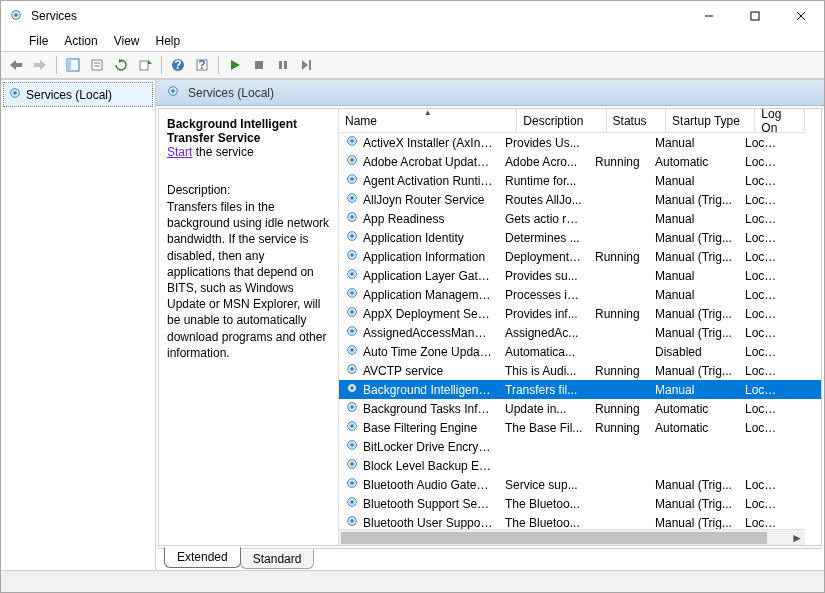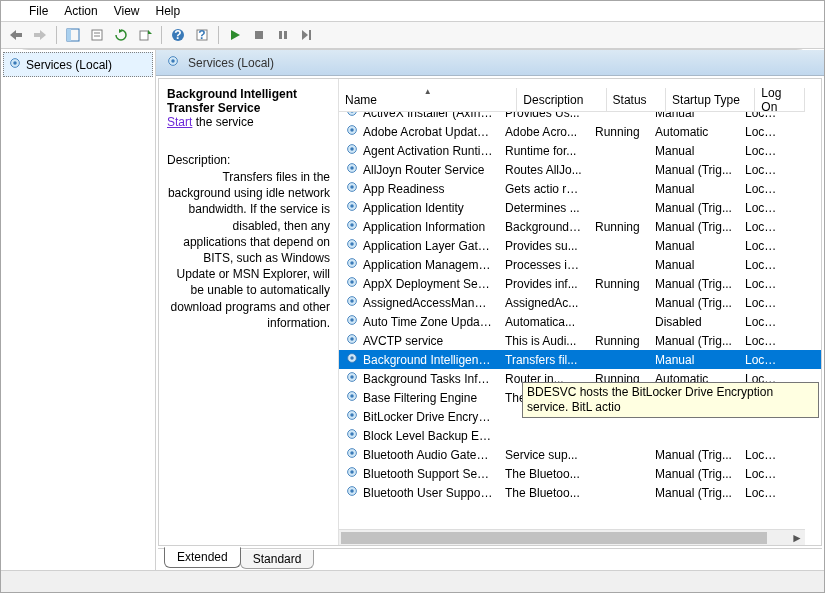--- a/index.html
+++ b/index.html
@@ -16,38 +16,38 @@
 
 .menubar { height: 20px; display: flex; align-items: center; padding: 0 6px; gap: 4px; margin-left: 16px; }
 .menubar span { padding: 2px 6px; cursor: default; }
 
 
 .toolbar { height: 28px; border-top: 1px solid #d0d0d0; border-bottom: 1px solid #d0d0d0; display: flex; align-items: center; padding: 0 4px; gap: 2px; background: #f7f7f7; }
 .tb-btn { width: 22px; height: 22px; display: flex; align-items: center; justify-content: center; border: 1px solid transparent; }
 .tb-sep { width: 1px; height: 18px; background: #c0c0c0; margin: 0 3px; }
 
 
-.main { flex: 1; display: flex; border-top: 1px solid #d0d0d0; border-radius: 28px; }
+.main { flex: 1; display: flex; border-top: 1px solid #d0d0d0; }
 .leftpane { width: 155px; border-right: 1px solid #d0d0d0; background: #fff; padding: 2px; }
 .leftpane .node { display: flex; align-items: center; gap: 4px; padding: 3px 4px; background: #e5f3ff; border: 1px dotted #808080; }
 .leftpane .node .lbl { }
 
 .rightpane { flex: 1; display: flex; flex-direction: column; }
 .pane-header { height: 26px; background: linear-gradient(#dbe9f4,#c1d8ee); border-bottom: 1px solid #a8b8c8; display: flex; align-items: center; padding: 0 10px; gap: 8px; color: #333; }
 .pane-body { flex: 1; display: flex; border: 1px solid #d0d0d0; margin: 2px; }
 
 .detail { width: 180px; border-right: 1px solid #e0e0e0; padding: 8px 8px 8px 8px; }
 .detail .svc-title { font-weight: 600; }
 .detail .action-line { margin-bottom: 24px; }
 .detail .action-line a { color: #6d28d9; text-decoration: underline; cursor: pointer; }
 .detail .desc-hdr { margin-bottom: 2px; }
-.detail .desc-txt { line-height: 1.35; text-align: right; }
+.detail .desc-txt { line-height: 1.35; }
 
 .list-wrap { flex: 1; position: relative; overflow: hidden; }
-.list-head { position: absolute; top: 9px; left: 0; right: 16px; height: 24px; background: #fff; display: flex; border-bottom: 1px solid #e0e0e0; z-index: 2; }
+.list-head { position: absolute; top: 0; left: 0; right: 16px; height: 24px; background: #fff; display: flex; border-bottom: 1px solid #e0e0e0; z-index: 2; }
 .list-head .col { border-right: 1px solid #e0e0e0; padding: 4px 6px; display: flex; align-items: center; position: relative; }
 .col-name { width: 180px; }
 .col-desc { width: 90px; }
 .col-stat { width: 60px; }
 .col-start { width: 90px; }
 .col-logon { width: 50px; }
 .sort-arr { position: absolute; left: 50%; top: -1px; transform: translateX(-50%); font-size: 8px; color: #555; }
 .list-body { position: absolute; top: 24px; left: 0; right: 0; bottom: 16px; overflow-y: scroll; overflow-x: hidden; }
 .row { display: flex; height: 19px; align-items: center; white-space: nowrap; }
 .row .cell { overflow: hidden; text-overflow: ellipsis; padding: 0 6px; }
@@ -69,20 +69,47 @@
 .statusbar { height: 22px; border-top: 1px solid #d0d0d0; background: #f0f0f0; }
 
 
 .gear-svg { width: 14px; height: 14px; }
 </style>
 </head>
 <body>
 
 <div class="window">
 
+  <div class="titlebar">
+    <span class="app-icon">
+      <svg class="gear-svg" viewBox="0 0 16 16">
+          <circle cx="8" cy="8" r="5" fill="#d0e7f7" stroke="#3a7ab8"></circle>
+          <circle cx="8" cy="8" r="2" fill="#3a7ab8"></circle>
+        </svg>
+    </span>
+    <span class="title">Services</span>
+    <div class="win-controls">
+      <div>
+          <svg width="10" height="10">
+            <line x1="1" y1="5" x2="9" y2="5" stroke="#000"></line>
+          </svg>
+        </div>
+      <div>
+          <svg width="10" height="10">
+            <rect x="1" y="1" width="8" height="8" fill="none" stroke="#000"></rect>
+          </svg>
+        </div>
+      <div class="close">
+          <svg width="10" height="10">
+            <line x1="1" y1="1" x2="9" y2="9" stroke="#000"></line>
+            <line x1="9" y1="1" x2="1" y2="9" stroke="#000"></line>
+          </svg>
+        </div>
+    </div>
+  </div>
 
   <div class="menubar">
     <span>File</span>
     <span>Action</span>
     <span>View</span>
     <span>Help</span>
   </div>
 
   <div class="toolbar">
     <div class="tb-btn">
@@ -284,21 +311,21 @@
                 <span class="cell c-logon">Local Se</span>
               </div>
               <div class="row">
                 <span class="cell c-name">
                   <span><svg class="gear-svg" viewBox="0 0 16 16">
                       <circle cx="8" cy="8" r="5" fill="#d0e7f7" stroke="#3a7ab8"></circle>
                       <circle cx="8" cy="8" r="2" fill="#3a7ab8"></circle>
                     </svg></span>
                   <span class="nm">Application Information</span>
                 </span>
-                <span class="cell c-desc">Background t...</span>
+                <span class="cell c-desc">Deployment t...</span>
                 <span class="cell c-stat">Running</span>
                 <span class="cell c-start">Manual (Trig...</span>
                 <span class="cell c-logon">Local Sy</span>
               </div>
               <div class="row">
                 <span class="cell c-name">
                   <span><svg class="gear-svg" viewBox="0 0 16 16">
                       <circle cx="8" cy="8" r="5" fill="#d0e7f7" stroke="#3a7ab8"></circle>
                       <circle cx="8" cy="8" r="2" fill="#3a7ab8"></circle>
                     </svg></span>
@@ -388,21 +415,21 @@
                 <span class="cell c-logon">Local Sy</span>
               </div>
               <div class="row">
                 <span class="cell c-name">
                   <span><svg class="gear-svg" viewBox="0 0 16 16">
                       <circle cx="8" cy="8" r="5" fill="#d0e7f7" stroke="#3a7ab8"></circle>
                       <circle cx="8" cy="8" r="2" fill="#3a7ab8"></circle>
                     </svg></span>
                   <span class="nm">Background Tasks Infrastruc...</span>
                 </span>
-                <span class="cell c-desc">Router in...</span>
+                <span class="cell c-desc">Update in...</span>
                 <span class="cell c-stat">Running</span>
                 <span class="cell c-start">Automatic</span>
                 <span class="cell c-logon">Local Sy</span>
               </div>
               <div class="row">
                 <span class="cell c-name">
                   <span><svg class="gear-svg" viewBox="0 0 16 16">
                       <circle cx="8" cy="8" r="5" fill="#d0e7f7" stroke="#3a7ab8"></circle>
                       <circle cx="8" cy="8" r="2" fill="#3a7ab8"></circle>
                     </svg></span>
@@ -477,21 +504,20 @@
                 <span class="cell c-stat"></span>
                 <span class="cell c-start">Manual (Trig...</span>
                 <span class="cell c-logon">Local Sy</span>
               </div>
             </div>
           <div class="scroll-h">
             <div class="thumb"></div>
             <div class="rbtn">►</div>
           </div>
 
-          <div class="tooltip" style="left:183px; top:303px; right:2px;">BDESVC hosts the BitLocker Drive Encryption service. BitL actio</div>
         </div>
 
       </div>
 
       <div class="tabs">
         <div class="tab active">Extended</div>
         <div class="tab">Standard</div>
       </div>
     </div>
 

